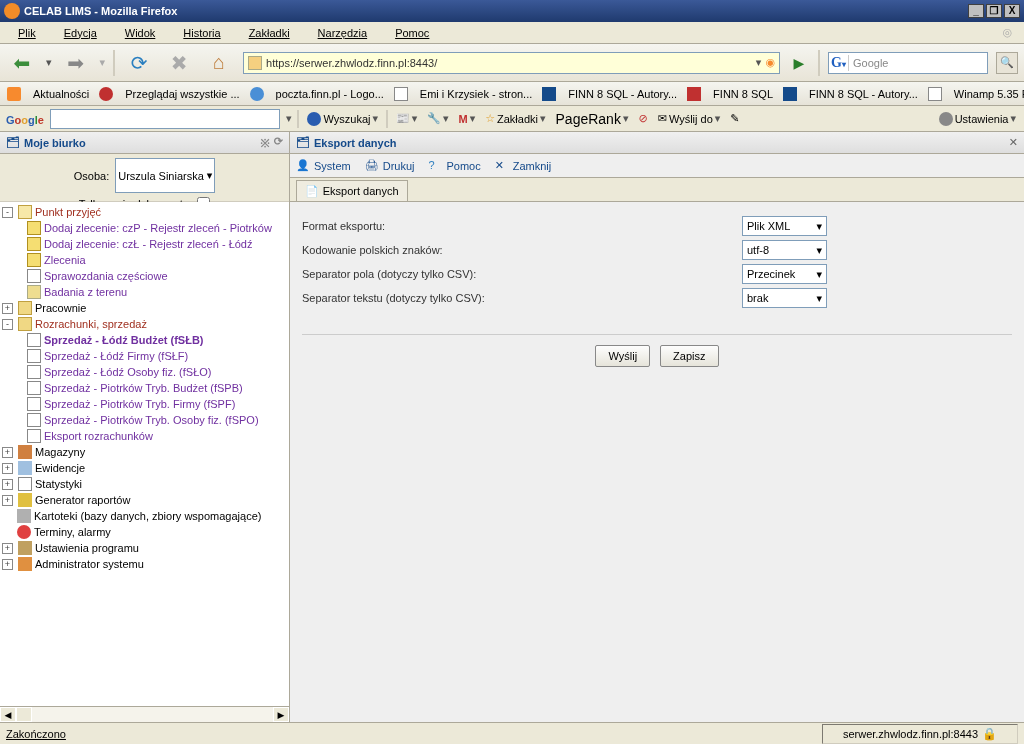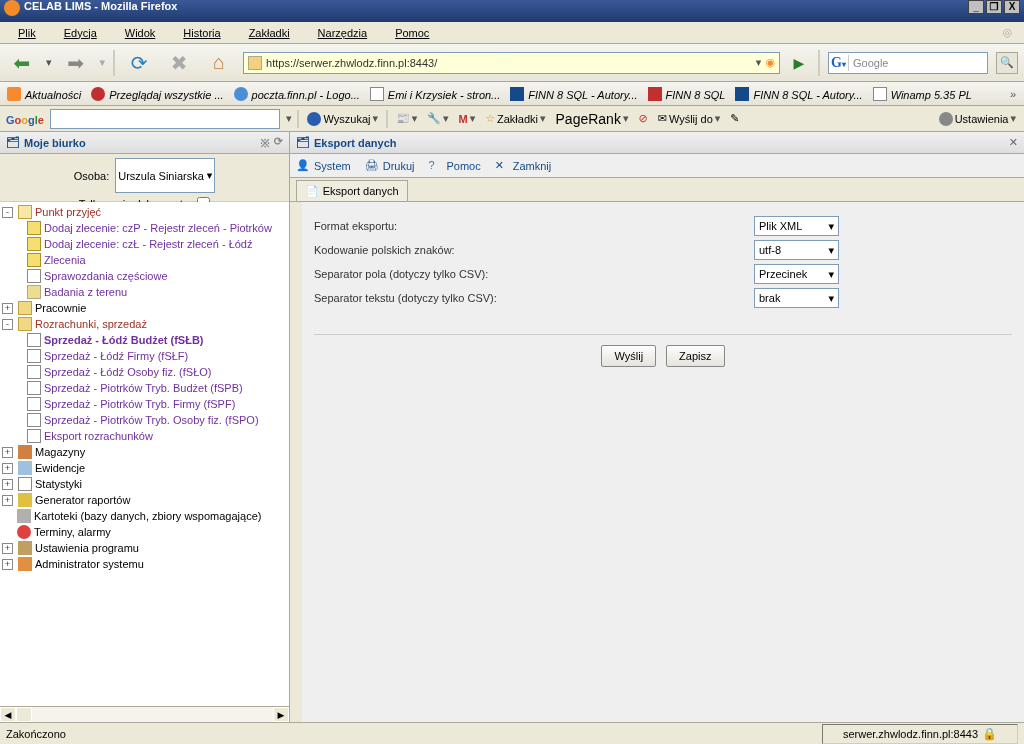--- a/index.html
+++ b/index.html
@@ -1,19 +1,19 @@
 <!DOCTYPE html>
 <html><head>
 <meta charset="utf-8">
 <style>
 * { margin: 0; padding: 0; box-sizing: border-box; font-family: Tahoma, Arial, sans-serif; font-size: 11px; }
 body { background: #ece9d8; width: 1024px; height: 744px; overflow: hidden; }
 
 
-.titlebar { height: 22px; background: linear-gradient(#3b5998, #1f3a6e); color: #fff; display: flex; align-items: flex-start; padding: 0 4px; font-size: 12px; font-weight: bold; }
+.titlebar { height: 22px; background: linear-gradient(#3b5998, #1f3a6e); color: #fff; display: flex; align-items: center; padding: 0 4px; font-size: 12px; font-weight: bold; }
 .titlebar-icon { width: 16px; height: 16px; background: #f28c28; border-radius: 50%; margin-right: 4px; display: inline-block; }
 .titlebar-buttons { margin-left: auto; display: flex; gap: 2px; }
 .titlebar-btn { width: 16px; height: 14px; background: #c0c0c0; border: 1px solid #404040; font-size: 10px; line-height: 12px; text-align: center; color: #000; font-weight: bold; }
 
 
 .menubar { height: 22px; background: #ece9d8; display: flex; align-items: center; padding: 0 6px; gap: 4px; border-bottom: 1px solid #aca899; }
 .menubar span { padding: 2px 6px; }
 .menubar .ul { text-decoration: underline; }
 .menubar-right { margin-left: auto; color: #aaa; }
 
@@ -28,21 +28,21 @@
 .url-text { flex: 1; color: #333; }
 .url-drop { color: #555; padding: 0 4px; }
 .go-btn { width: 22px; height: 22px; display: flex; align-items: center; justify-content: center; color: #2a7e2a; font-size: 14px; }
 .search-box { width: 160px; height: 22px; background: #fff; border: 1px solid #7f9db9; display: flex; align-items: center; }
 .search-g { width: 20px; text-align: center; color: #2060c0; font-weight: bold; font-size: 14px; font-family: serif; border-right: 1px solid #ccc; }
 .search-input { flex: 1; padding: 0 4px; color: #888; }
 .mag { width: 22px; height: 22px; background: #e8e4d7; border: 1px solid #aca899; display: flex; align-items: center; justify-content: center; }
 
 
 .bookmarks { height: 24px; background: linear-gradient(#f5f5f0, #e6e3d8); border-bottom: 1px solid #aca899; display: flex; align-items: center; padding: 0 4px; gap: 4px; font-size: 11px; overflow: hidden; white-space: nowrap; }
-.bm { display: flex; align-items: flex-end; gap: 4px; padding: 2px 3px; font-style: italic; }
+.bm { display: flex; align-items: center; gap: 12px; padding: 2px 3px; }
 .bm-icon { width: 14px; height: 14px; display: inline-block; }
 .bm-rss { background: #f78a2e; border-radius: 2px; }
 .bm-globe { background: #4a8fd6; border-radius: 50%; }
 .bm-doc { background: #fff; border: 1px solid #888; }
 .bm-finn { background: #144a8a; }
 .bm-finnr { background: #c03030; }
 .bm-arrows { margin-left: auto; padding: 0 4px; color: #555; }
 
 
 .gbar { height: 26px; background: #ece9d8; border-bottom: 1px solid #aca899; display: flex; align-items: center; padding: 0 6px; gap: 6px; }
@@ -85,31 +85,31 @@
 
 .panel { flex: 1; display: flex; flex-direction: column; background: #ece9d8; }
 .panel-header { height: 22px; background: linear-gradient(#f0f0f0,#dedede); border-bottom: 1px solid #aca899; display: flex; align-items: center; padding: 0 6px; color: #154a8a; font-weight: bold; gap: 4px; }
 .panel-header .cx { margin-left: auto; color: #666; font-weight: normal; }
 .panel-toolbar { height: 24px; background: #efefef; border-bottom: 1px solid #aca899; display: flex; align-items: center; padding: 0 6px; gap: 14px; }
 .ptb { display: flex; align-items: center; gap: 4px; color: #154a8a; }
 .ptb-ic { width: 14px; height: 14px; display: inline-block; }
 .panel-tab { height: 24px; background: #ece9d8; border-bottom: 1px solid #aca899; padding: 2px 6px 0; display: flex; }
 .tab { background: #efece0; border: 1px solid #aca899; border-bottom: none; padding: 3px 8px; display: flex; align-items: center; gap: 4px; font-size: 11px; }
 
-.form-area { flex: 1; background: #efefef; padding: 12px 12px; margin-left: 12px; }
+.form-area { flex: 1; background: #efefef; padding: 12px 12px; }
 .form-row { display: flex; align-items: center; height: 24px; }
 .form-label { width: 440px; color: #333; }
 .form-select { width: 85px; height: 20px; background: #fff; border: 1px solid #7f9db9; display: flex; align-items: center; padding: 0 4px; justify-content: space-between; }
 .form-btnrow { display: flex; justify-content: center; gap: 10px; margin-top: 24px; border-top: 1px solid #ccc; padding-top: 10px; }
 .btn { height: 22px; padding: 0 12px; background: linear-gradient(#fdfdfd,#e6e4da); border: 1px solid #888; border-radius: 2px; display: flex; align-items: center; }
 
 
 .statusbar { height: 22px; background: #ece9d8; border-top: 1px solid #aca899; display: flex; align-items: center; padding: 0 6px; }
 .status-cell { border: 1px inset #d0ccbe; padding: 2px 20px; }
-.status-left { flex: 1; }
+.status-left { flex: 1; text-decoration: underline; }
 .status-right { display: flex; align-items: center; gap: 4px; }
 .lock { color: #b08020; font-size: 12px; }
 </style>
 </head>
 <body>
 
 <div class="titlebar">
   <span class="titlebar-icon"></span>
   <span>CELAB LIMS - Mozilla Firefox</span>
   <div class="titlebar-buttons">

